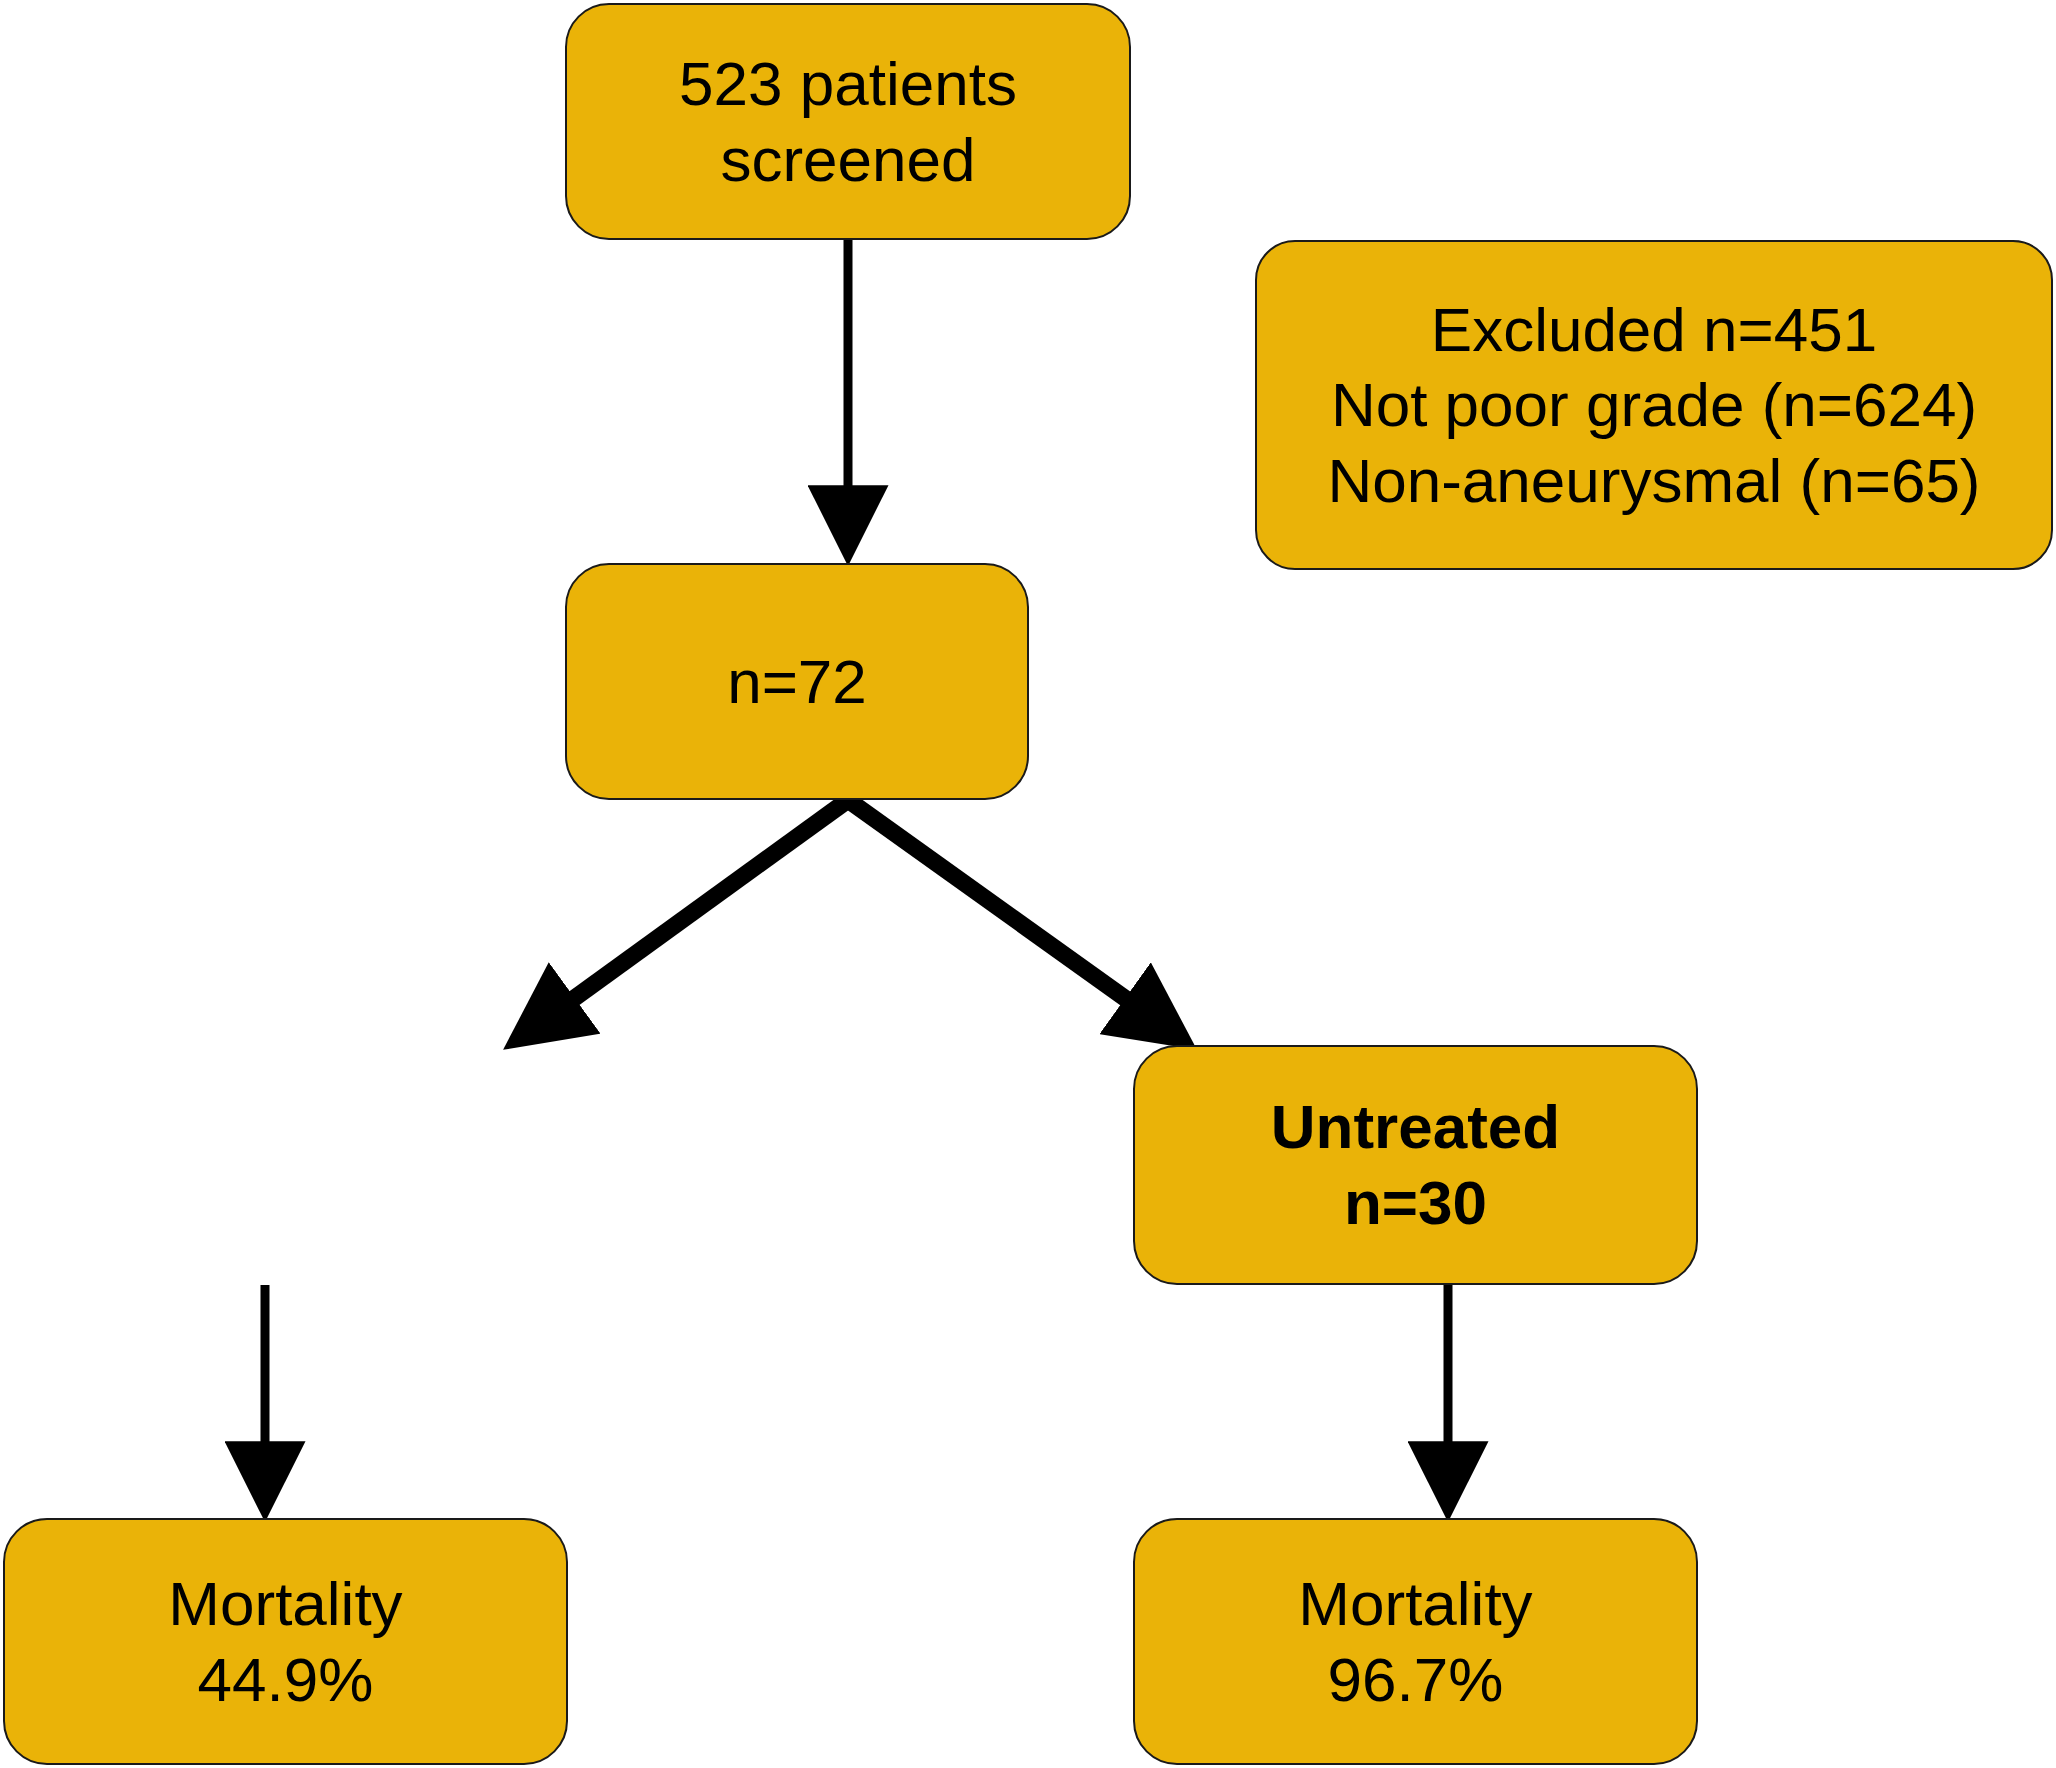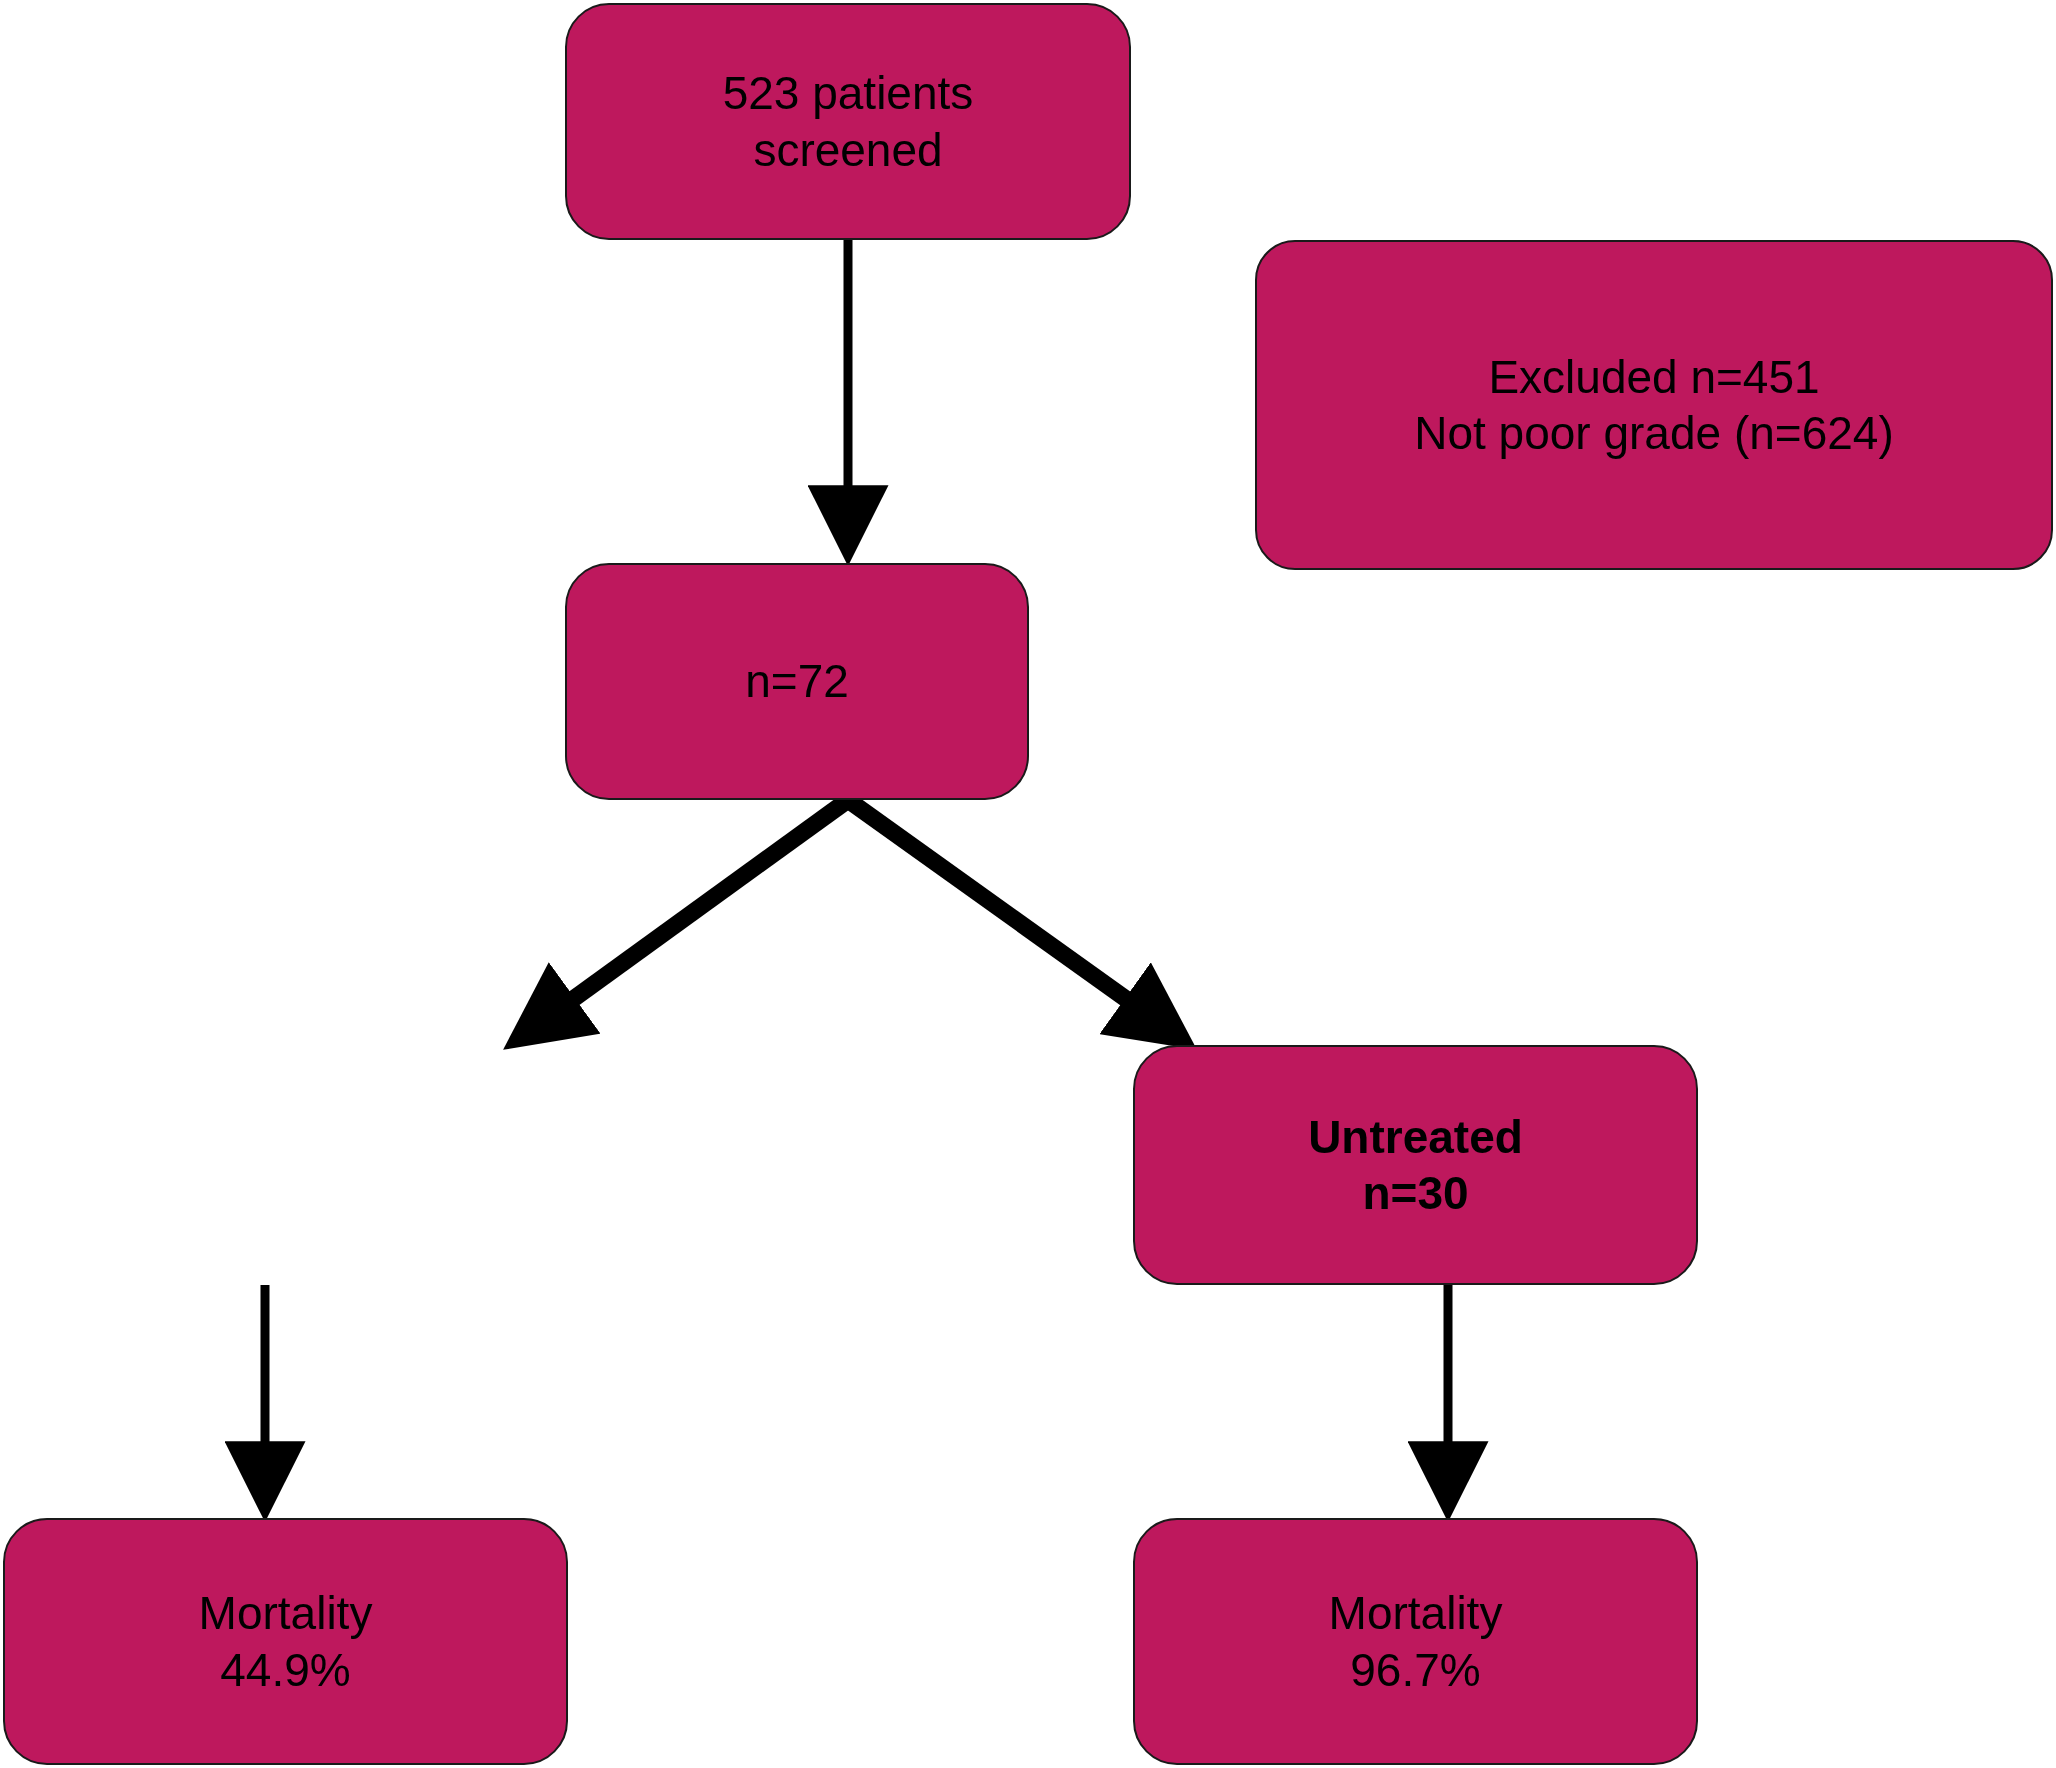--- a/index.html
+++ b/index.html
@@ -14,28 +14,28 @@
     background: #ffffff;
     overflow: hidden;
     font-family: "Liberation Sans", sans-serif;
     color: #000000;
   }
   .flow-box {
     position: absolute;
     box-sizing: border-box;
     border: 2px solid #1a1a1a;
     border-radius: 44px;
-    background: #be185d;
+    background: #eab308;
     display: flex;
     flex-direction: column;
     align-items: center;
     justify-content: center;
     text-align: center;
     line-height: 1.22;
-    font-size: 46px;
+    font-size: 62px;
     font-weight: 400;
     color: #000000;
     white-space: nowrap;
   }
   .flow-box .line {
     display: block;
   }
   #box-screened  { left: 565px;  top: 3px;    width: 566px; height: 237px; }
   #box-excluded  { left: 1255px; top: 240px;  width: 798px; height: 330px; border-radius: 40px; }
   #box-enrolled  { left: 565px;  top: 563px;  width: 464px; height: 237px; }
@@ -80,20 +80,21 @@
   </svg>
 
   <div class="flow-box" id="box-screened">
     <span class="line">523 patients</span>
     <span class="line">screened</span>
   </div>
 
   <div class="flow-box" id="box-excluded">
     <span class="line">Excluded n=451</span>
     <span class="line">Not poor grade (n=624)</span>
+    <span class="line">Non-aneurysmal (n=65)</span>
   </div>
 
   <div class="flow-box" id="box-enrolled">
     <span class="line">n=72</span>
   </div>
 
 
   <div class="flow-box" id="box-untreated">
     <span class="line">Untreated</span>
     <span class="line">n=30</span>

